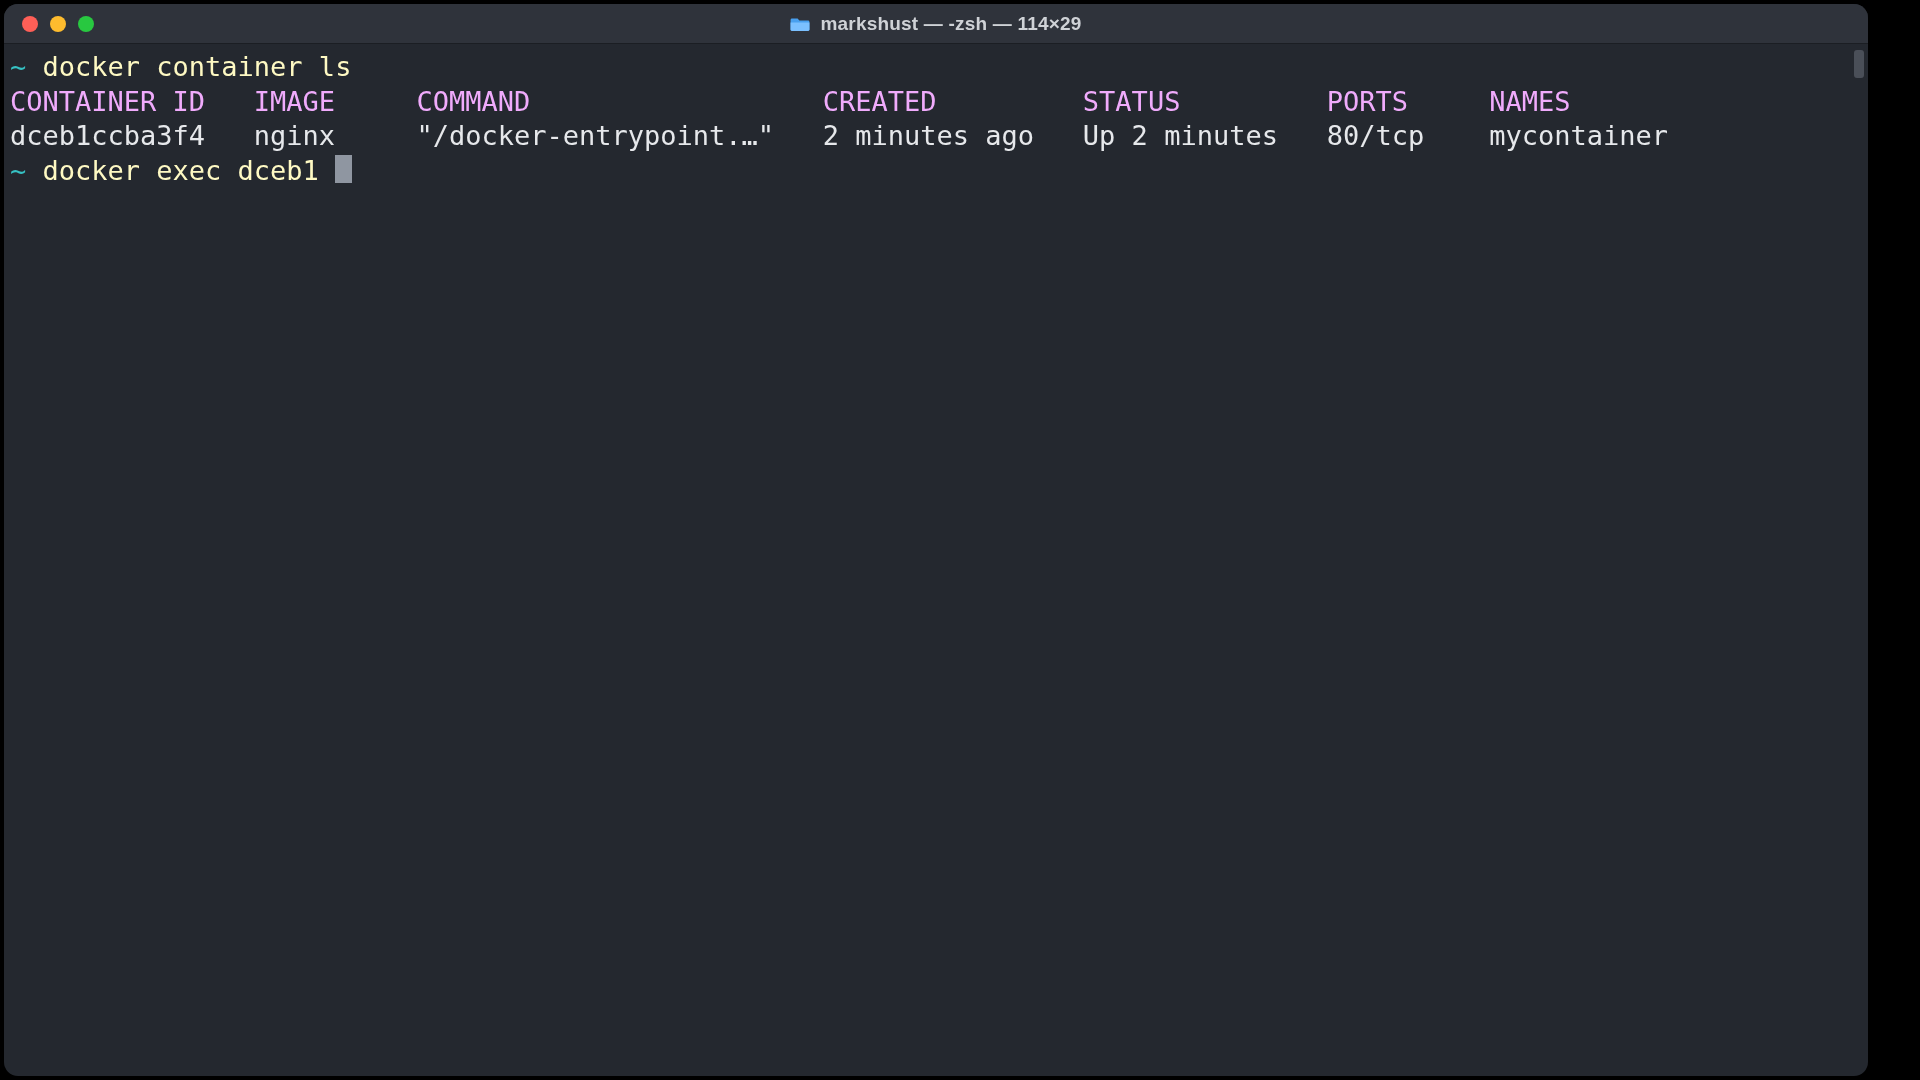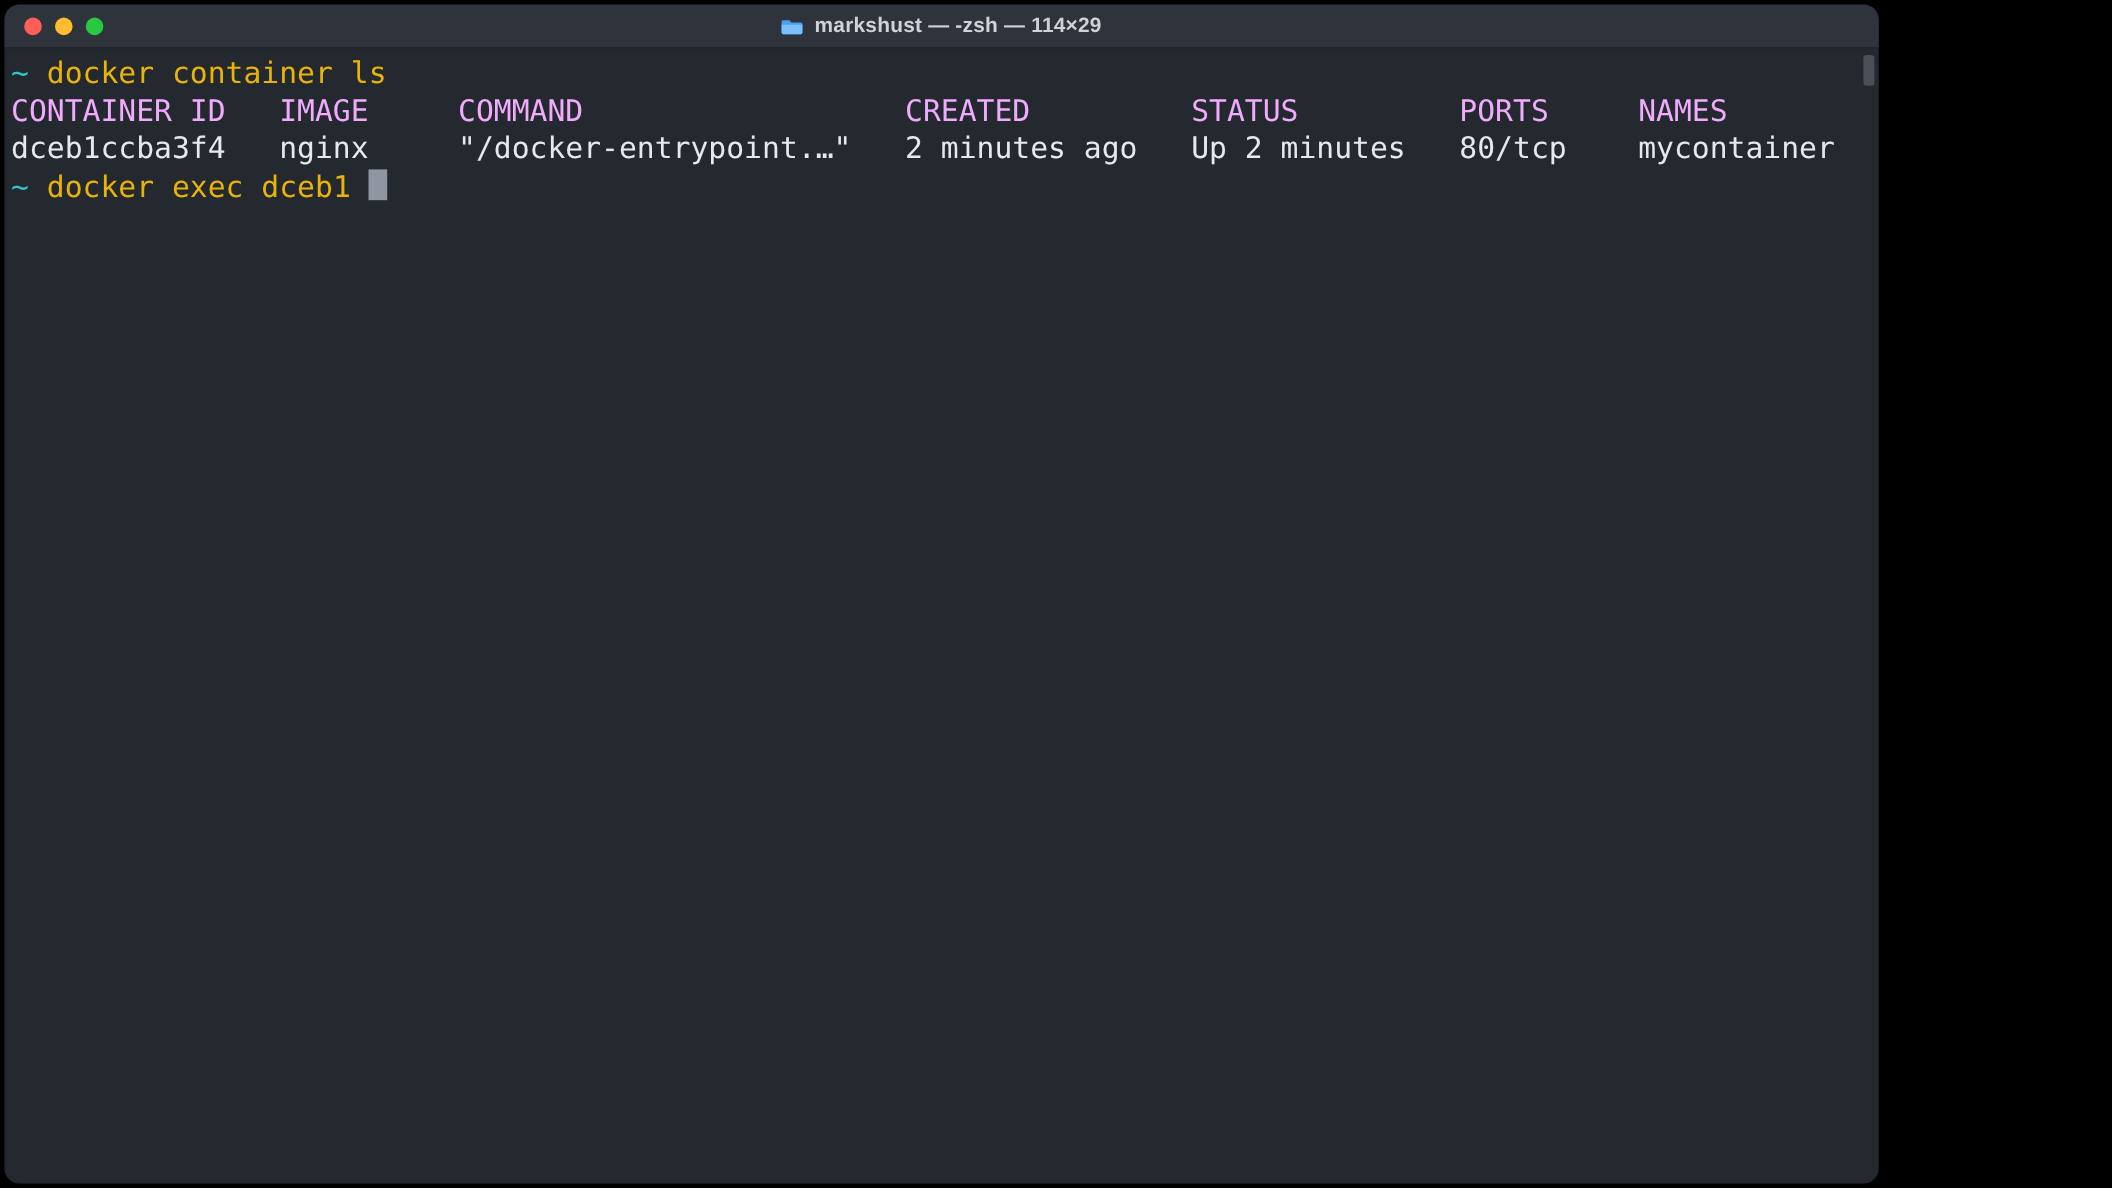--- a/index.html
+++ b/index.html
@@ -7,21 +7,21 @@
     width: 1920px;
     height: 1080px;
     overflow: hidden;
     background: #000;
     font-family: ui-monospace, "SF Mono", Menlo, Consolas, monospace;
   }
   .window {
     position: absolute;
     left: 4px;
     top: 4px;
-    width: 1704px;
+    width: 1864px;
     height: 1072px;
     background: #24282f;
     border-radius: 14px;
     overflow: hidden;
     display: flex;
     flex-direction: column;
     box-shadow: 0 0 0 1px #000;
   }
   .titlebar {
     height: 40px;
@@ -83,21 +83,21 @@
   .term-text {
     color: #e6e8eb;
     font-size: 27px;
     line-height: 1.28;
     white-space: pre;
     font-weight: 500;
     letter-spacing: 0;
   }
   .line { display: block; }
   .prompt { color: #36c2c4; }
-  .cmd    { color: #eab308; }
+  .cmd    { color: #fef9c3; }
   .hdr    { color: #f0abfc; }
   .cursor {
     display: inline-block;
     width: 0.62em;
     height: 1.05em;
     background: #8f96a1;
     vertical-align: -0.12em;
   }
 </style>
 </head>

